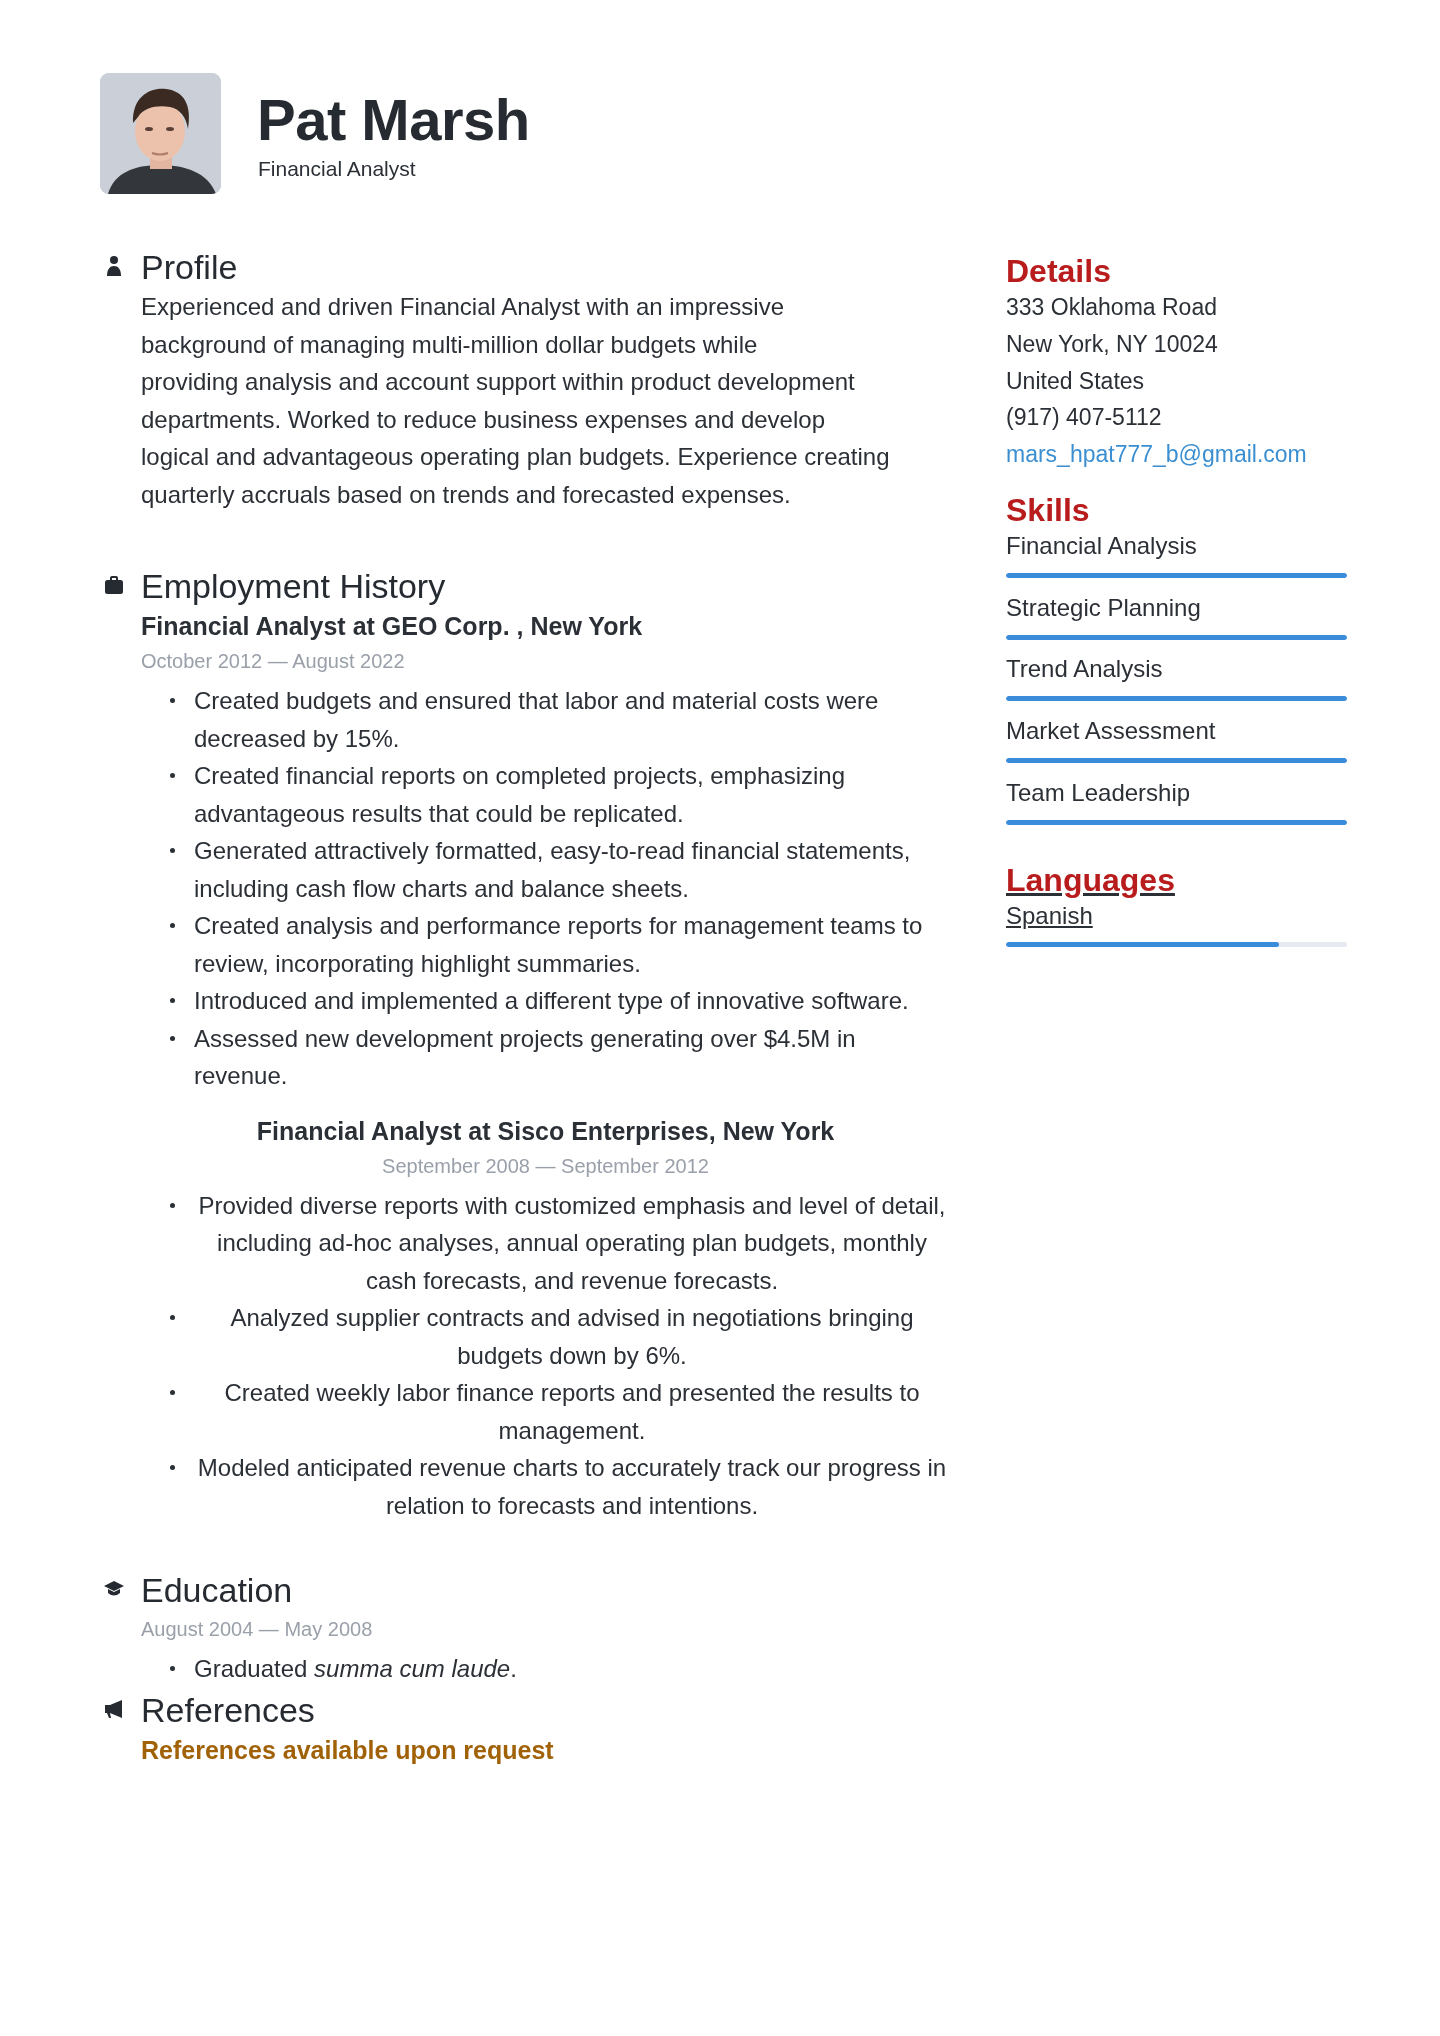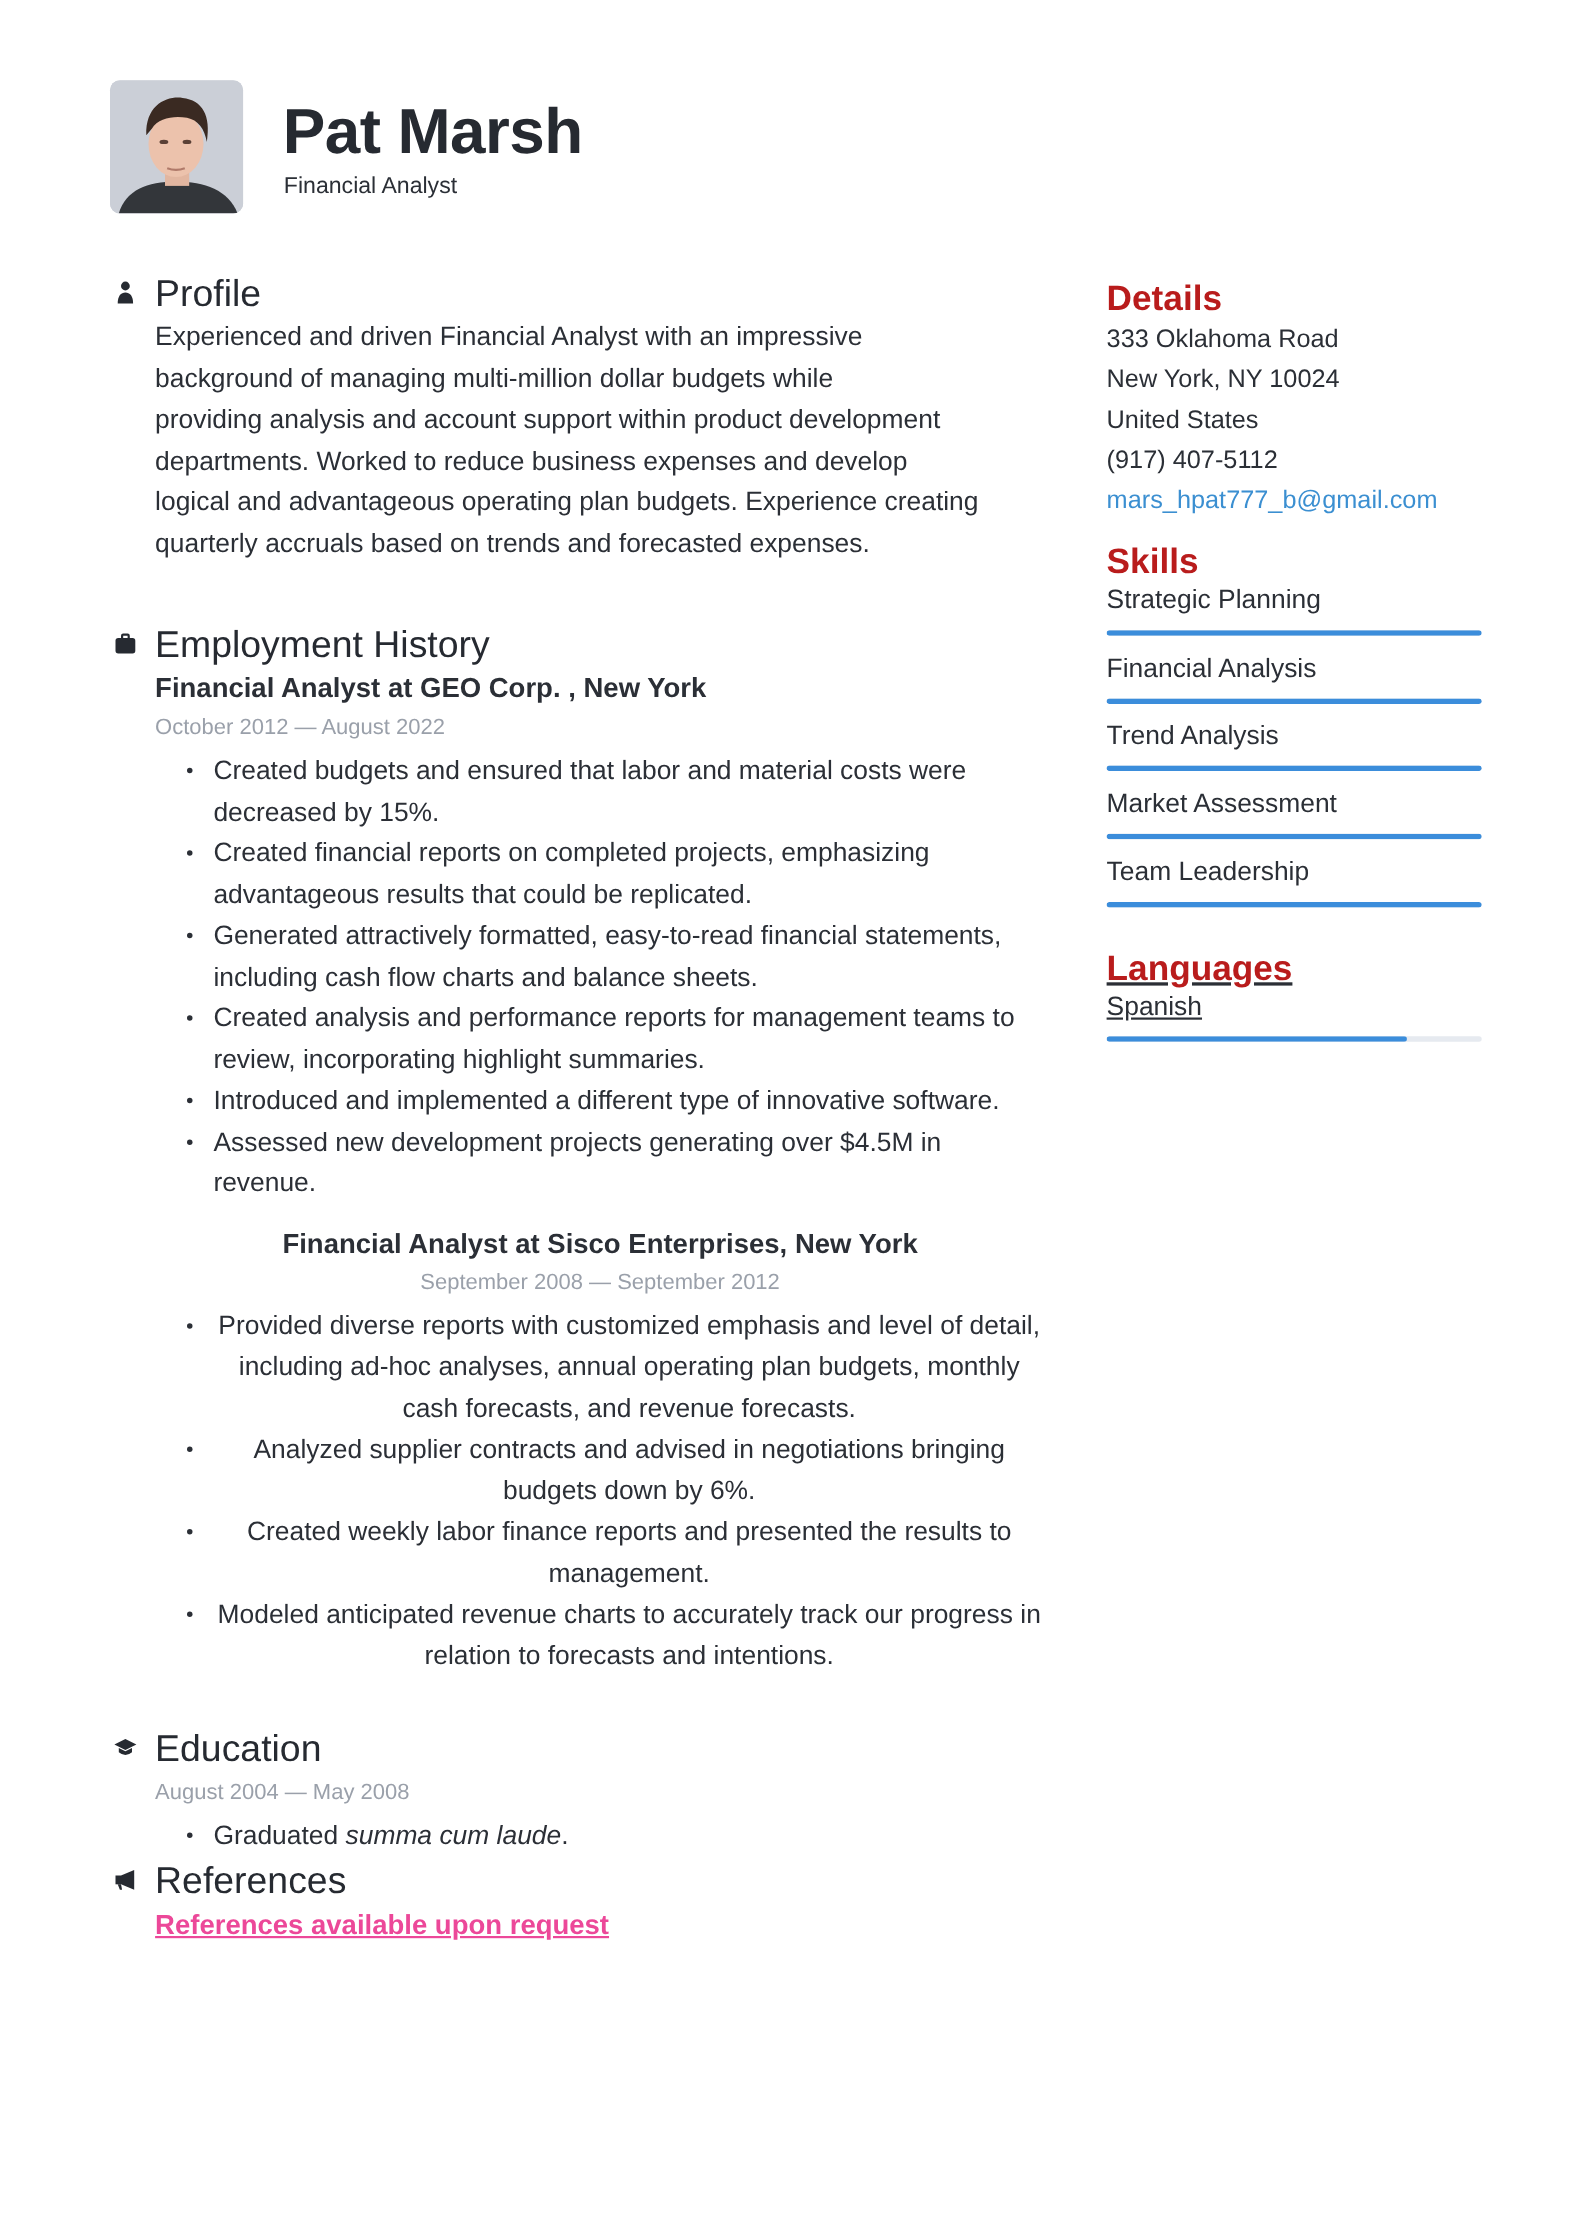--- a/index.html
+++ b/index.html
@@ -32,21 +32,21 @@
   }
   .sec-body { margin-left: 41px; }
   .para { font-size: 24px; line-height: 37.5px; color: #2b2f36; margin: 0; }
   .entry-title { font-size: 25px; font-weight: bold; line-height: 36px; color: #2b2f36; margin: 0; }
   .entry-date { font-size: 20px; line-height: 34px; color: #9aa0aa; margin: 0 0 4px 0; }
   ul.bullets { list-style: none; margin: 0; padding: 0 0 0 53px; }
   ul.bullets li { position: relative; font-size: 24px; line-height: 37.5px; color: #2b2f36; }
   ul.bullets li::before {
     content: ""; position: absolute; left: -24px; top: 16px; width: 5px; height: 5px; border-radius: 50%; background: #2b2f36;
   }
-  .refs-text { font-size: 25px; font-weight: bold; line-height: 36px; color: #ec4899; margin: 0; text-decoration: underline; }
+  .refs-text { font-size: 25px; font-weight: bold; line-height: 36px; color: #a16207; margin: 0; }
 
   .side { position: absolute; left: 1006px; top: 253px; width: 340px; }
   .side-head { font-size: 32px; font-weight: bold; line-height: 36px; color: #b91c1c; margin: 0; }
   .side-line { font-size: 23px; line-height: 36.8px; color: #2b2f36; margin: 0; white-space: nowrap; }
   .side-link { color: #3b8fd1; text-decoration: none; }
   .skill { height: 61.7px; position: relative; }
   .skill-name { font-size: 24px; line-height: 36px; color: #2b2f36; margin: 0; white-space: nowrap; }
   .bar { position: absolute; left: 0; top: 45px; width: 341px; height: 5px; border-radius: 3px; background: #e6eaf0; overflow: hidden; }
   .bar-fill { height: 100%; border-radius: 3px; background: #3b8ddb; }
 </style>
@@ -169,27 +169,27 @@
     <p class="side-line">333 Oklahoma Road</p>
     <p class="side-line">New York, NY 10024</p>
     <p class="side-line">United States</p>
     <p class="side-line">(917) 407-5112</p>
     <p class="side-line"><a class="side-link">mars_hpat777_b@gmail.com</a></p>
   </div>
 
   <div style="margin-top:19px;">
     <p class="side-head">Skills</p>
     <div class="skill">
+      <p class="skill-name">Financial Analysis</p>
+      <div class="bar">
+          <div class="bar-fill" style="width: 100%; background: rgb(59, 141, 219);"></div>
+        </div>
+    </div>
+    <div class="skill">
       <p class="skill-name">Strategic Planning</p>
-      <div class="bar">
-          <div class="bar-fill" style="width: 100%; background: rgb(59, 141, 219);"></div>
-        </div>
-    </div>
-    <div class="skill">
-      <p class="skill-name">Financial Analysis</p>
       <div class="bar">
           <div class="bar-fill" style="width: 100%; background: rgb(59, 141, 219);"></div>
         </div>
     </div>
     <div class="skill">
       <p class="skill-name">Trend Analysis</p>
       <div class="bar">
           <div class="bar-fill" style="width: 100%; background: rgb(59, 141, 219);"></div>
         </div>
     </div>

